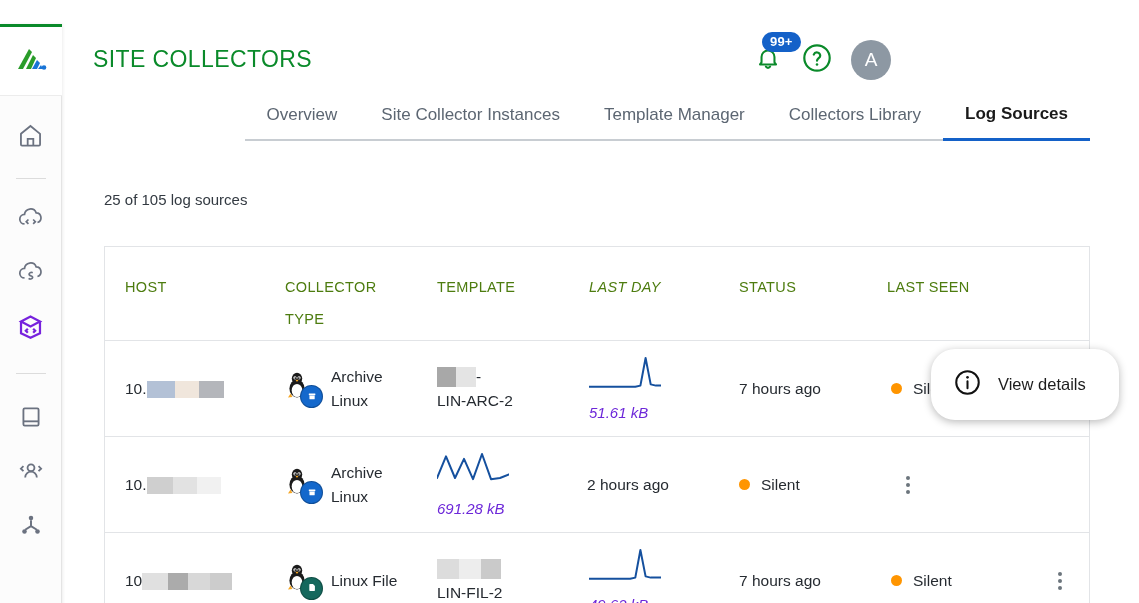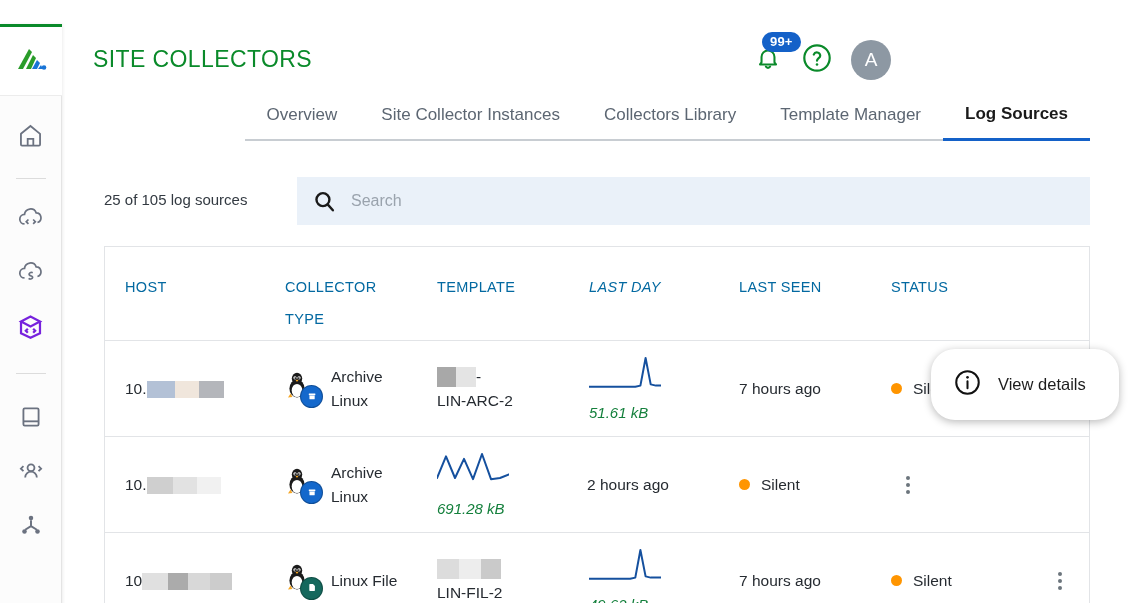--- a/index.html
+++ b/index.html
@@ -103,27 +103,27 @@
   .c { padding: 0 8px; }
   .c-host     { width: 172px; padding-left: 20px; }
   .c-type     { width: 152px; display: flex; align-items: center; gap: 12px; }
   .c-tmpl     { width: 152px; }
   .c-vol      { width: 150px; font-style: italic; }
   .c-seen     { width: 152px; }
   .c-status   { width: 148px; display: flex; align-items: center; gap: 11px; }
   .c-menu     { width: 58px; display: flex; align-items: center; justify-content: center; }
 
   .th {
-    font-size: 14.5px; color: #0369a1; letter-spacing: 0.35px;
+    font-size: 14.5px; color: #4d7c0f; letter-spacing: 0.35px;
     padding-top: 24px; line-height: 32px;
   }
   .th span { display: block; }
 
   .cell-txt { font-size: 15.5px; color: #262b31; line-height: 24px; }
-  .vol-label { font-size: 15px; color: #15803d; margin-top: 4px; }
+  .vol-label { font-size: 15px; color: #6d28d9; margin-top: 4px; }
 
   .redact { display: inline-flex; vertical-align: middle; height: 17px; }
   .redact i { display: block; height: 17px; }
   .redact.tmpl { height: 20px; }
   .redact.tmpl i { height: 20px; }
 
   .tux { position: relative; width: 34px; height: 38px; flex: none; }
   .badge-circle {
     position: absolute; right: -4px; bottom: 0px;
     width: 23px; height: 23px; border-radius: 50%;
@@ -264,58 +264,49 @@
     </div>
 
     <div class="avatar">
       <span>A</span>
     </div>
   </div>
 
   <div class="tabs">
     <div class="tab"><span>Overview</span></div>
     <div class="tab"><span>Site Collector Instances</span></div>
+    <div class="tab"><span>Template Manager</span></div>
     <div class="tab"><span>Collectors Library</span></div>
-    <div class="tab"><span>Template Manager</span></div>
     <div class="tab active"><span>Log Sources</span></div>
   </div>
 
   <div class="count">25 of 105 log sources</div>
 
-  <div class="search">
-    <span class="search-ico">
-      <svg width="23" height="23" viewBox="0 0 22 22" fill="none" stroke="#1a1a1a" stroke-width="2.3" stroke-linecap="round">
-        <circle cx="9.5" cy="9.2" r="6.2"></circle>
-        <path d="M14.2 14 L19 19.4"></path>
-      </svg>
-    </span>
-    <input class="search-input" type="text" placeholder="Search" style="">
-  </div>
 
   <div class="table-wrap">
 
     <div class="row head">
       <div class="c c-host th">
         <span>HOST</span>
       </div>
       <div class="c c-type th" style="display:block">
         <span>COLLECTOR</span>
         <span>TYPE</span>
       </div>
       <div class="c c-tmpl th">
         <span>TEMPLATE</span>
       </div>
       <div class="c c-vol th">
         <span>LAST DAY</span>
       </div>
+      <div class="c c-status th" style="display:block">
+        <span>STATUS</span>
+      </div>
       <div class="c c-seen th">
         <span>LAST SEEN</span>
-      </div>
-      <div class="c c-status th" style="display:block">
-        <span>STATUS</span>
       </div>
       <div class="c c-menu th"></div>
     </div>
 
     <div id="tbody">
         <div class="row body">
           <div class="c c-host"><span class="cell-txt">10.</span><span class="redact ">
               <i style="width:28px;background:#b3c1d6"></i>
               <i style="width:24px;background:#f0e6dc"></i>
               <i style="width:25px;background:#b4b6bb"></i>

